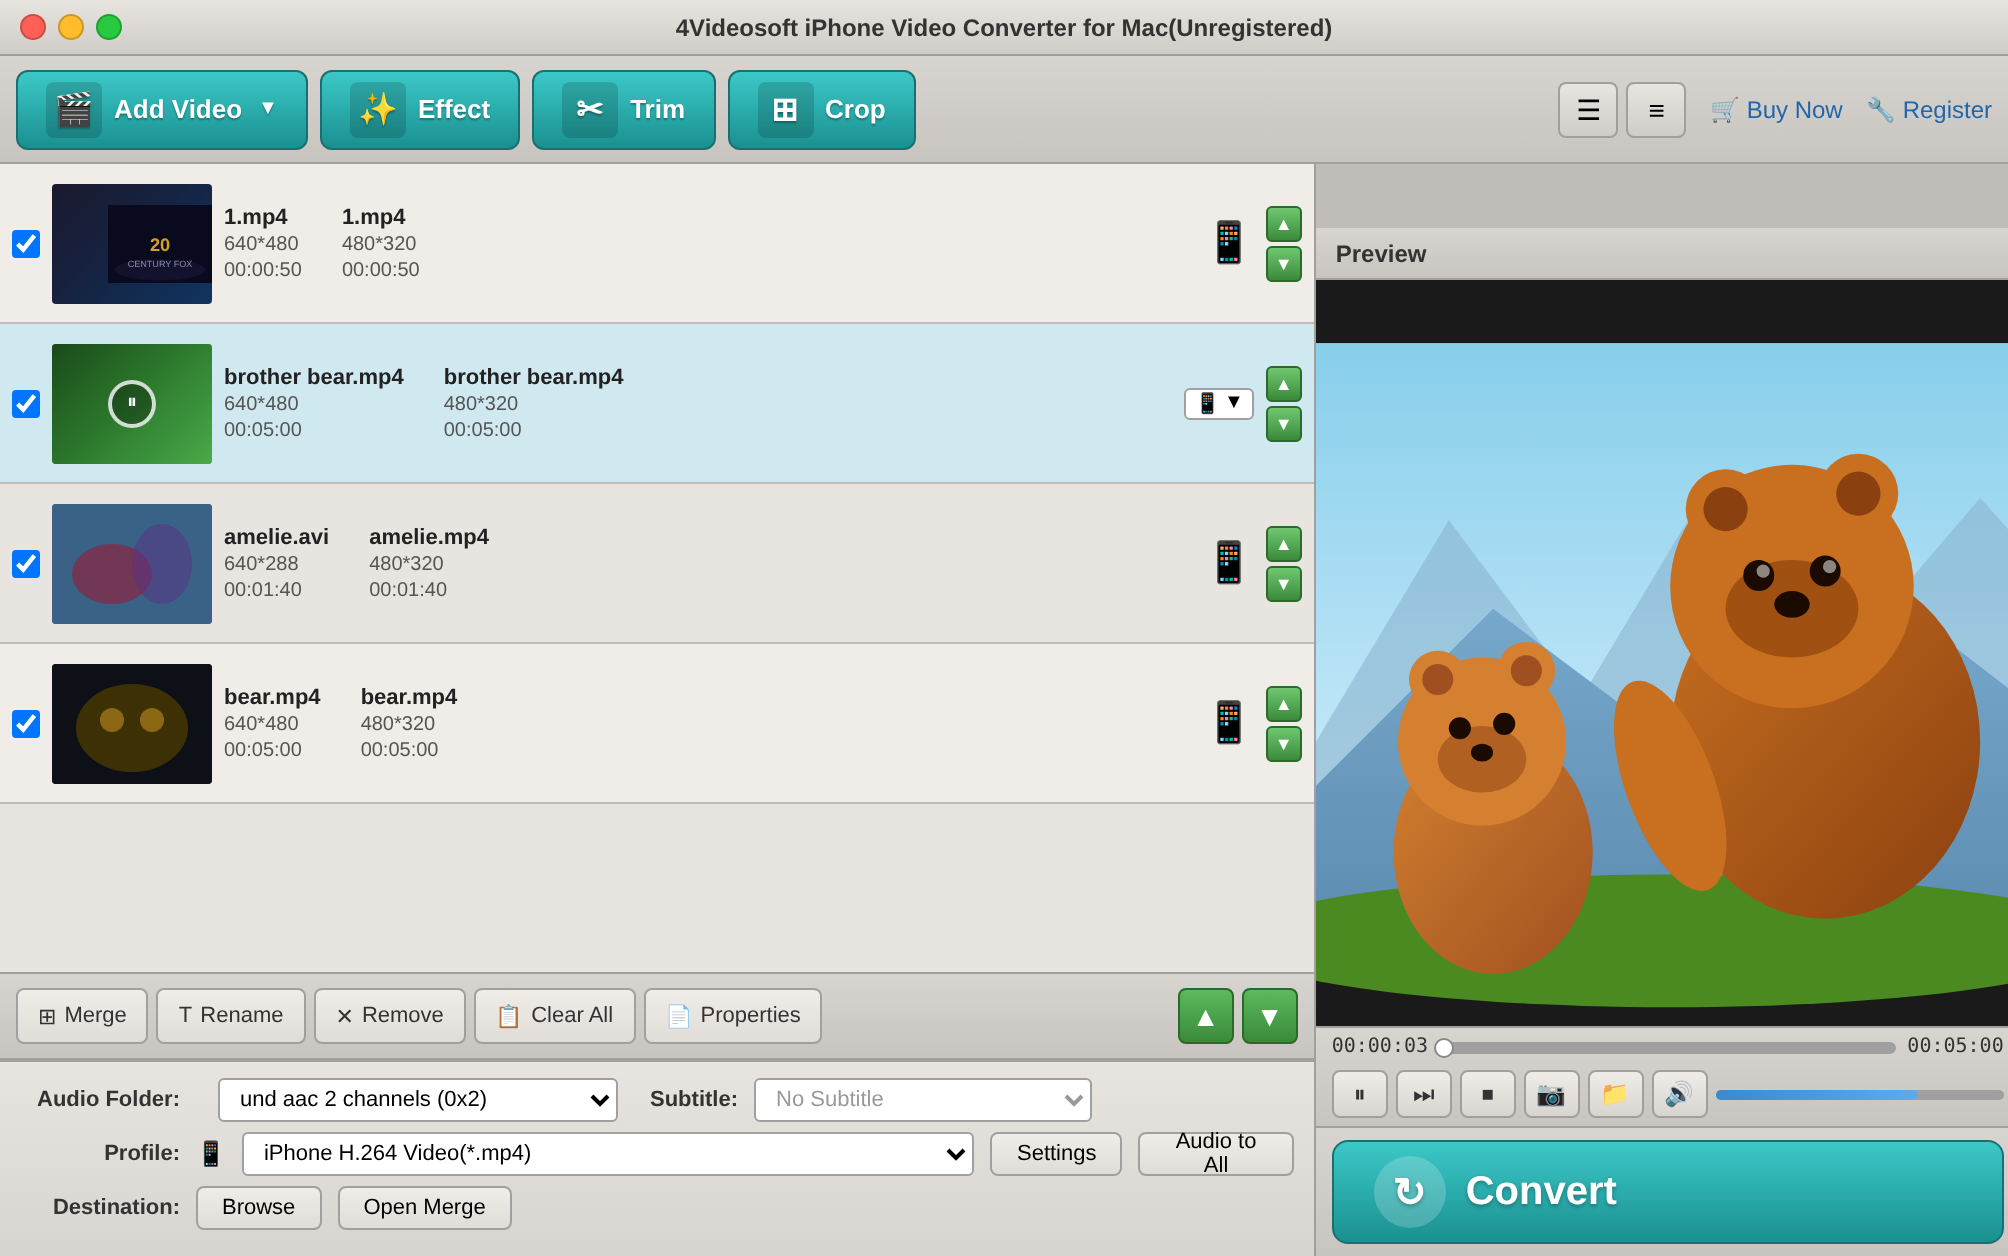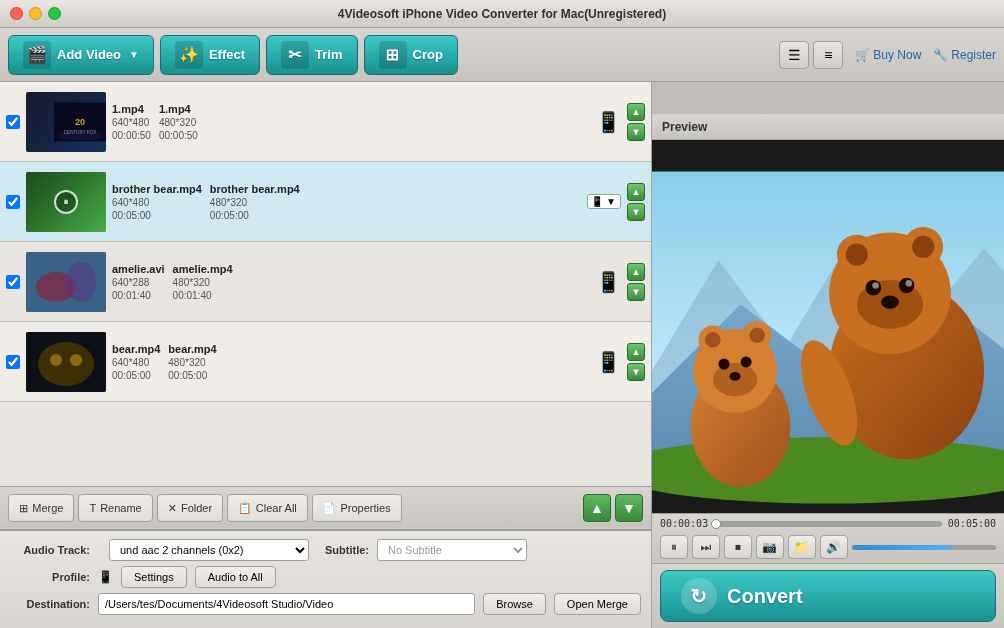--- a/index.html
+++ b/index.html
@@ -185,21 +185,21 @@
       align-items: center;
       justify-content: center;
       color: white;
       font-size: 10px;
       background: rgba(0,0,0,0.3);
     }
 
     .file-info {
       flex: 1;
       display: flex;
-      gap: 8px;
+      gap: 20px;
       align-items: flex-end;
     }
     .file-info-col {
       display: flex;
       flex-direction: column;
       gap: 2px;
     }
     .file-name { font-weight: bold; font-size: 11px; color: #222; }
     .file-meta { font-size: 10px; color: #555; }
 
@@ -318,21 +318,21 @@
       background: white;
       border: 1px solid #a0a0a0;
       border-radius: 3px;
       padding: 2px 6px;
       font-size: 11px;
       height: 22px;
       cursor: pointer;
     }
     .audio-select { width: 200px; margin-left: 11px; }
     .profile-select { width: 390px; }
-    .subtitle-select { width: 150px; color: #999; }
+    .subtitle-select { width: 169px; color: #999; }
     .dest-input {
       flex: 1;
       background: white;
       border: 1px solid #a0a0a0;
       border-radius: 3px;
       padding: 2px 6px;
       font-size: 11px;
       height: 22px;
     }
     .settings-btn {
@@ -683,56 +683,58 @@
       <button class="bottom-btn">
         <span>⊞</span>
         <span>Merge</span>
       </button>
       <button class="bottom-btn">
         <span>T</span>
         <span>Rename</span>
       </button>
       <button class="bottom-btn">
         <span>✕</span>
-        <span>Folder</span>
+        <span>Remove</span>
       </button>
       <button class="bottom-btn">
         <span>📋</span>
         <span>Clear All</span>
       </button>
       <button class="bottom-btn">
         <span>📄</span>
         <span>Properties</span>
       </button>
       <div class="bottom-toolbar-right">
         <div class="move-btn">▲</div>
         <div class="move-btn">▼</div>
       </div>
     </div>
 
     <div class="settings-panel">
       <div class="settings-row">
-        <span class="settings-label">Audio Track:</span>
+        <span class="settings-label">Audio Folder:</span>
         <select class="settings-select audio-select">
           <option>und aac 2 channels (0x2)</option>
         </select>
         <span class="settings-label" style="width:auto;margin-left:8px;">Subtitle:</span>
         <select class="settings-select subtitle-select">
           <option style="color:#999;">No Subtitle</option>
         </select>
       </div>
       <div class="settings-row">
         <span class="settings-label">Profile:</span>
         <span class="phone-icon-small">📱</span>
+        <select class="settings-select profile-select">
+          <option>iPhone H.264 Video(*.mp4)</option>
+        </select>
         <button class="settings-btn">Settings</button>
         <button class="settings-btn">Audio to All</button>
       </div>
       <div class="settings-row">
         <span class="settings-label">Destination:</span>
-        <input type="text" class="dest-input" value="/Users/tes/Documents/4Videosoft Studio/Video" style="">
         <button class="settings-btn">Browse</button>
         <button class="settings-btn">Open Merge</button>
       </div>
     </div>
 
   </div>
 
   <div class="right-panel">
     <div class="preview-header">
       <span>Preview</span>

